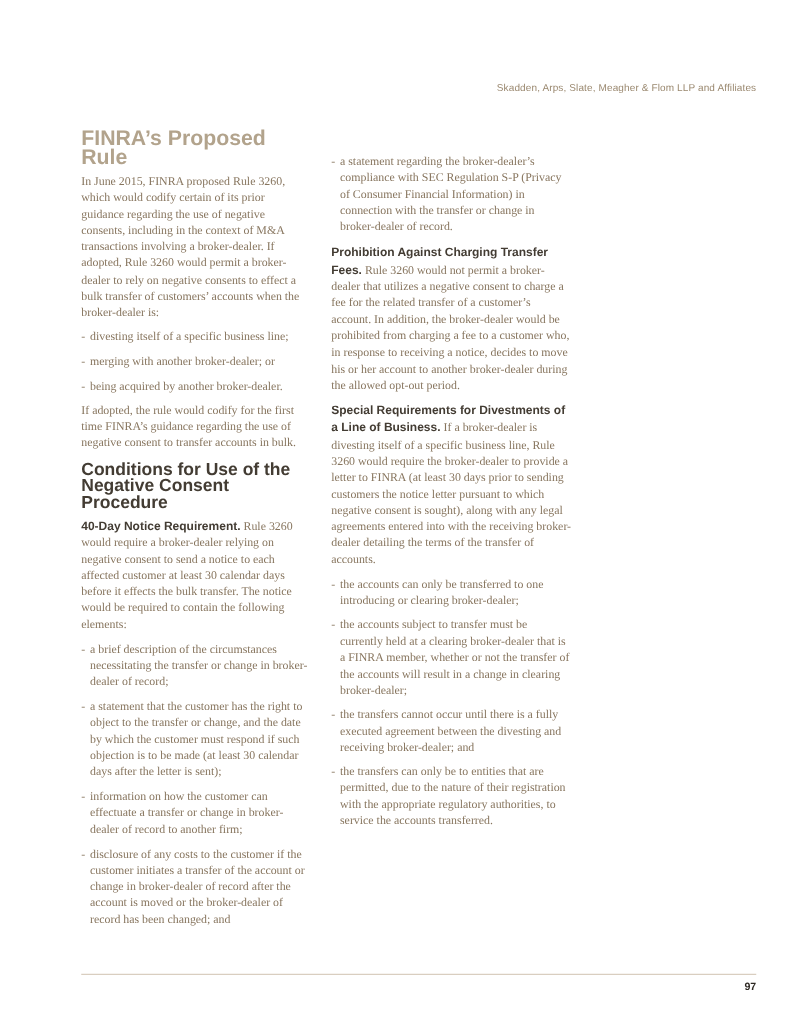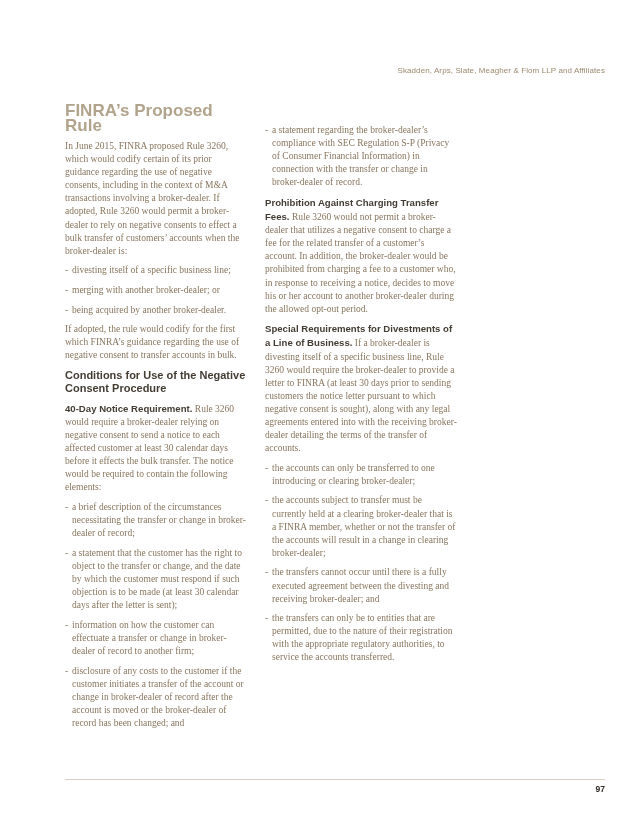--- a/index.html
+++ b/index.html
@@ -29,21 +29,21 @@
   .col-left  { width:183px; margin-right:17px; }
   .col-right { width:192px; padding-top:21px; }
   h1 {
     font-family:"Liberation Sans", sans-serif;
     font-size:17px; line-height:15px; font-weight:bold;
     color:#b2a38c;
     margin:0 0 7px 0;
   }
   h2 {
     font-family:"Liberation Sans", sans-serif;
-    font-size:11px; line-height:13px; font-weight:bold;
+    font-size:14px; line-height:13px; font-weight:bold;
     color:#433c33;
     margin:2px 0 7px 0;
   }
   p { margin:0 0 6.5px 0; }
   .lead {
     font-family:"Liberation Sans", sans-serif;
     font-size:9.6px; font-weight:bold;
     color:#433c33;
   }
   .bullet { display:flex; margin:0 0 6.5px 0; }
@@ -81,21 +81,21 @@
       </div>
       <div class="bullet">
         <span class="marker">-</span>
         <span class="btext">merging with another broker-dealer; or</span>
       </div>
       <div class="bullet">
         <span class="marker">-</span>
         <span class="btext">being acquired by another broker-dealer.</span>
       </div>
 
-      <p>If adopted, the rule would codify for the first which FINRA’s guidance regarding the use of negative consent to transfer accounts in bulk.</p>
+      <p>If adopted, the rule would codify for the first time FINRA’s guidance regarding the use of negative consent to transfer accounts in bulk.</p>
 
       <h2>Conditions for Use of the Negative Consent Procedure</h2>
 
       <p><span class="lead">40-Day Notice Requirement.</span><span> Rule 3260 would require a broker-dealer relying on negative consent to send a notice to each affected customer at least 30 calendar days before it effects the bulk transfer. The notice would be required to contain the following elements:</span></p>
 
       <div class="bullet">
         <span class="marker">-</span>
         <span class="btext">a brief description of the circumstances necessitating the transfer or change in broker-dealer of record;</span>
       </div>
       <div class="bullet">

